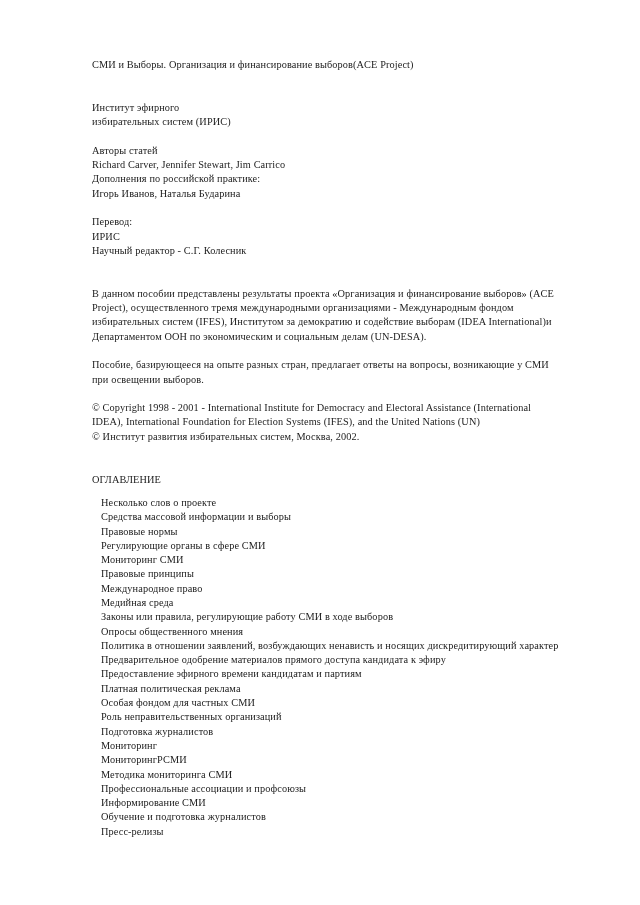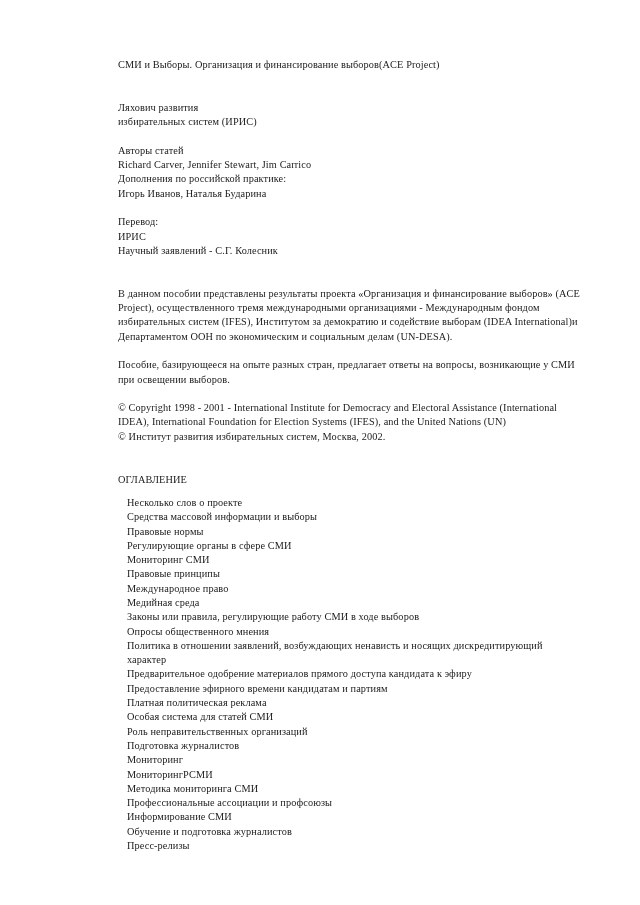--- a/index.html
+++ b/index.html
@@ -15,21 +15,21 @@
     font-family: "Liberation Serif", "DejaVu Serif", serif;
     color: #1a1a1a;
     -webkit-font-smoothing: none;
   }
   .page {
     position: relative;
     width: 640px;
     height: 905px;
     background: #ffffff;
     box-sizing: border-box;
-    padding: 58px 70px 40px 118px;
+    padding: 58px 70px 40px 92px;
   }
   .doc-body {
     font-size: 10.3px;
     line-height: 14.3px;
     letter-spacing: 0.01em;
     color: #1c1c1c;
   }
   .block {
     margin: 0;
     padding: 0;
@@ -73,39 +73,39 @@
     <div class="block">
       <span class="line">СМИ и Выборы. Организация и финансирование выборов(ACE Project)</span>
     </div>
 
     <div class="gap-sm"></div>
 
 
     <div class="gap-sm"></div>
 
     <div class="block">
-      <span class="line">Ляхович развития</span>
+      <span class="line">Институт эфирного</span>
       <span class="line">избирательных систем (ИРИС)</span>
     </div>
 
     <div class="gap-sm"></div>
 
     <div class="block">
       <span class="line">Авторы статей</span>
       <span class="line">Richard Carver, Jennifer Stewart, Jim Carrico</span>
       <span class="line">Дополнения по российской практике:</span>
       <span class="line">Игорь Иванов, Наталья Бударина</span>
     </div>
 
     <div class="gap-sm"></div>
 
     <div class="block">
       <span class="line">Перевод:</span>
       <span class="line">ИРИС</span>
-      <span class="line">Научный заявлений - С.Г. Колесник</span>
+      <span class="line">Научный редактор - С.Г. Колесник</span>
     </div>
 
     <div class="gap-lg"></div>
 
     <div class="block">
       <span class="para para-wide">В данном пособии представлены результаты проекта «Организация и финансирование выборов» (ACE Project), осуществленного тремя международными организациями - Международным фондом избирательных систем (IFES), Институтом за демократию и содействие выборам (IDEA International)и Департаментом ООН по экономическим и социальным делам (UN-DESA).</span>
       <div class="gap-sm"></div>
       <span class="para para-wide">Пособие, базирующееся на опыте разных стран, предлагает ответы на вопросы, возникающие у СМИ при освещении выборов.</span>
     </div>
 
@@ -128,21 +128,21 @@
           <li>Мониторинг СМИ</li>
           <li>Правовые принципы</li>
           <li>Международное право</li>
           <li>Медийная среда</li>
           <li>Законы или правила, регулирующие работу СМИ в ходе выборов</li>
           <li>Опросы общественного мнения</li>
           <li>Политика в отношении заявлений, возбуждающих ненависть и носящих дискредитирующий характер</li>
           <li>Предварительное одобрение материалов прямого доступа кандидата к эфиру</li>
           <li>Предоставление эфирного времени кандидатам и партиям</li>
           <li>Платная политическая реклама</li>
-          <li>Особая система для статей СМИ</li>
+          <li>Особая фондом для частных СМИ</li>
           <li>Роль неправительственных организаций</li>
           <li>Подготовка журналистов</li>
           <li>Мониторинг</li>
           <li>МониторингРСМИ</li>
           <li>Методика мониторинга СМИ</li>
           <li>Профессиональные ассоциации и профсоюзы</li>
           <li>Информирование СМИ</li>
           <li>Обучение и подготовка журналистов</li>
           <li>Пресс-релизы</li>
         </ul>

